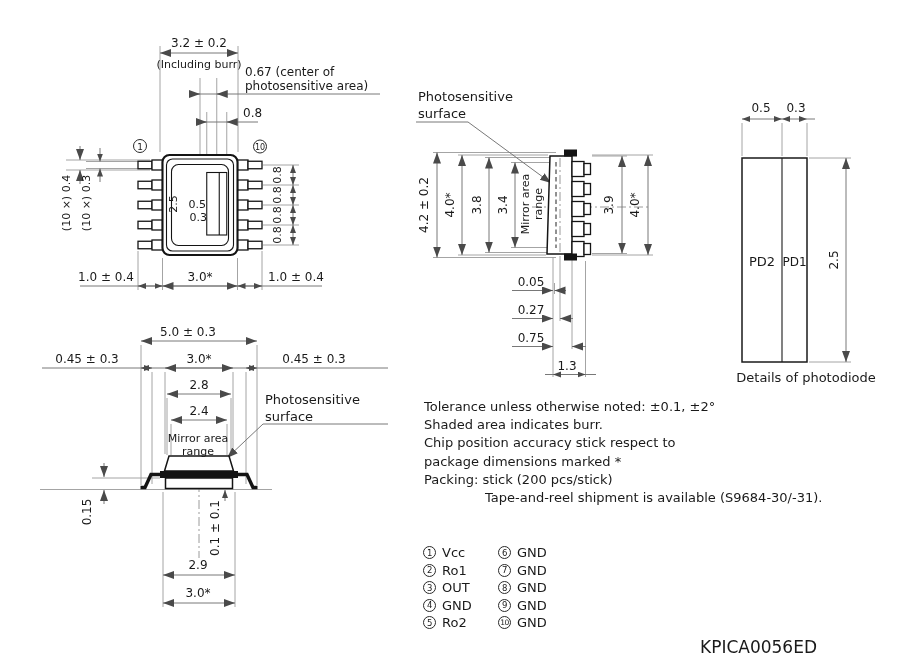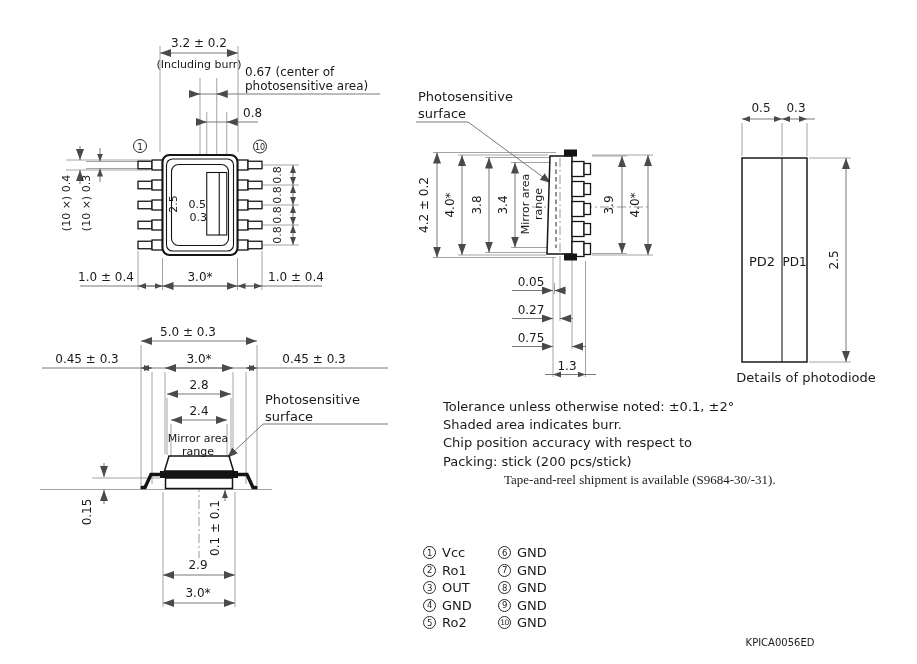--- a/index.html
+++ b/index.html
@@ -18,29 +18,29 @@
   .lead{stroke:#141414;stroke-width:1.3;fill:#fff}
   .dim{stroke:#787878;stroke-width:1;fill:none}
   .ext{stroke:#9a9a9a;stroke-width:0.9;fill:none}
   .cl{stroke:#808080;stroke-width:0.8;fill:none;stroke-dasharray:9 3 2 3}
   .dash{stroke:#222;stroke-width:1;fill:none;stroke-dasharray:4.5 3}
   .dd{stroke:#787878;stroke-width:1;fill:none;marker-start:url(#mA);marker-end:url(#mA)}
   .dds{stroke:#787878;stroke-width:1;fill:none;marker-start:url(#mS);marker-end:url(#mS)}
   .ae{stroke:#787878;stroke-width:1;fill:none;marker-end:url(#mA)}
   .aes{stroke:#787878;stroke-width:1;fill:none;marker-end:url(#mS)}
   .gull{stroke:#141414;stroke-width:3.4;fill:none}
-  .notes{position:absolute;left:443px;top:398px;width:470px;font-size:13px;line-height:18.2px;white-space:nowrap;}
-  .notes .indent{padding-left:61px;font-family:Liberation Serif, serif;}
+  .notes{position:absolute;left:424px;top:398px;width:470px;font-size:13px;line-height:18.2px;white-space:nowrap;}
+  .notes .indent{padding-left:61px;}
   .pins{position:absolute;left:423px;top:544px;display:flex;font-size:13px;}
   .pincol{width:75px;}
   .pinrow{height:17.5px;display:flex;align-items:center;white-space:nowrap;}
   .cn{display:inline-flex;align-items:center;justify-content:center;width:13px;height:13px;
       border:1.2px solid #2a2a2a;border-radius:50%;font-size:8.5px;letter-spacing:-0.5px;
       margin-right:6px;box-sizing:border-box;flex:0 0 auto;}
-  .docnum{position:absolute;left:700px;top:637px;width:160px;text-align:center;font-size:10px;}
+  .docnum{position:absolute;left:700px;top:637px;width:160px;text-align:left;font-size:17px;}
 </style>
 </head>
 <body>
 
 <div id="stage">
 
 <svg id="draw" width="917" height="664" viewBox="0 0 917 664">
   <defs>
     <marker id="mA" markerUnits="userSpaceOnUse" markerWidth="12" markerHeight="9" refX="11" refY="4" orient="auto-start-reverse">
       <path d="M0,0 L11,4 L0,8 Z" fill="#4a4a4a"></path>
@@ -317,21 +317,22 @@
     <text class="mid t13" x="762" y="266">PD2</text>
     <text class="mid" x="794.5" y="266">PD1</text>
     <text class="mid" x="838" y="260" transform="rotate(-90 838 260)">2.5</text>
     <text class="mid t13" x="806" y="382">Details of photodiode</text>
   </g>
 </svg>
 
   <div class="notes">
     <div>Tolerance unless otherwise noted: ±0.1, ±2°</div>
     <div>Shaded area indicates burr.</div>
-    <div>Chip position accuracy with respect to</div>
+    <div>Chip position accuracy stick respect to</div>
+    <div>package dimensions marked *</div>
     <div>Packing: stick (200 pcs/stick)</div>
     <div class="indent">Tape-and-reel shipment is available (S9684-30/-31).</div>
   </div>
 
   <div class="pins">
     <div class="pincol">
       <div class="pinrow">
           <span class="cn">1</span>
           <span>Vcc</span>
         </div>

